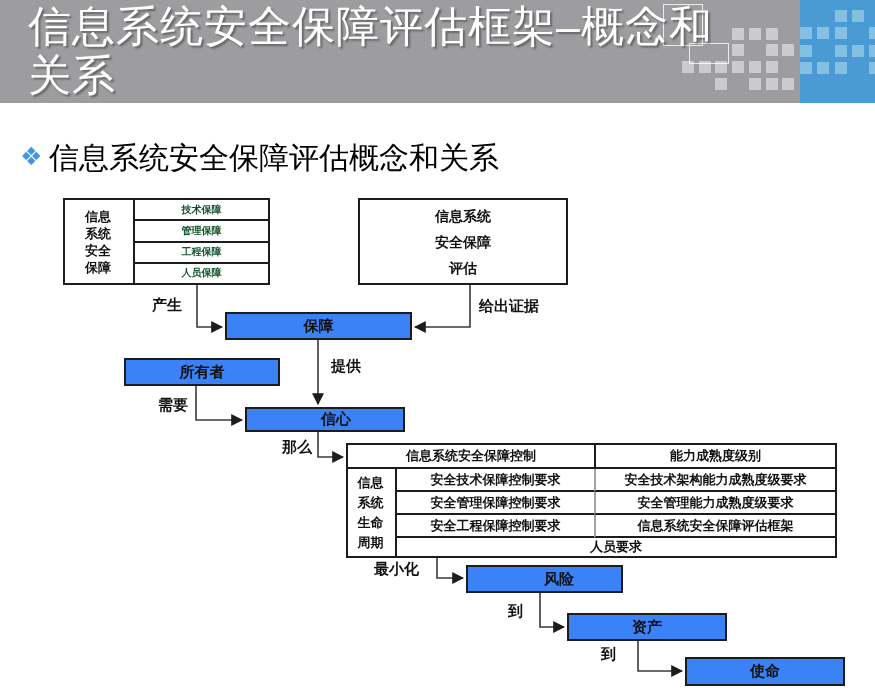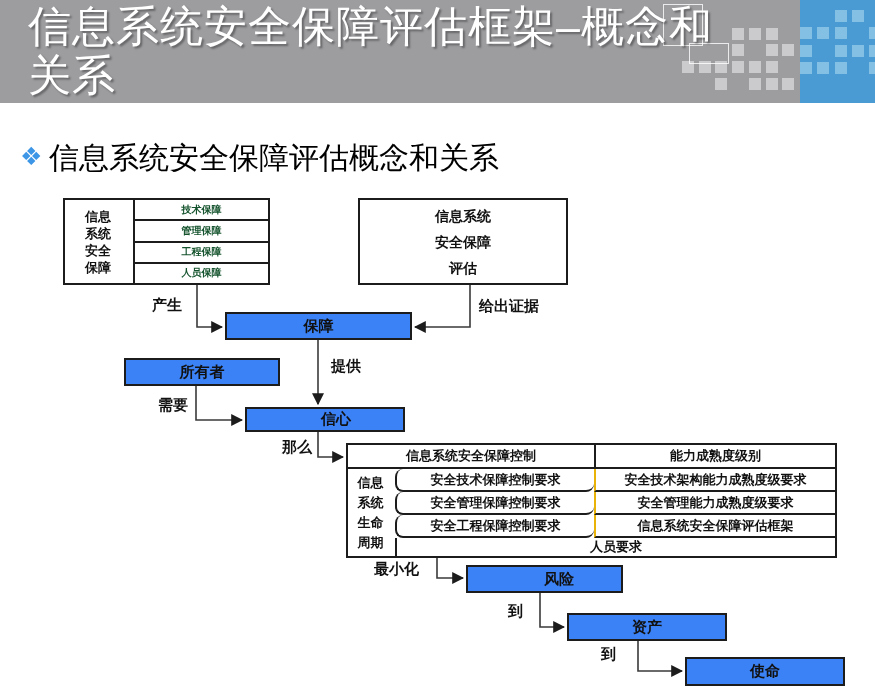--- a/index.html
+++ b/index.html
@@ -57,22 +57,22 @@
   .ctable{position:absolute;left:346px;top:443px;width:491px;height:115px;box-sizing:border-box;
           border:2px solid #1c1c1c;background:#fff;display:grid;
           grid-template-columns:47px 199px 1fr;
           grid-template-rows:24px 23px 23px 23px 1fr;}
   .ctable > div{display:flex;align-items:center;justify-content:center;
                 font-size:13px;font-weight:bold;color:#111;box-sizing:border-box;}
   .c-h1{grid-column:1/3;border-bottom:2px solid #1c1c1c;}
   .c-h2{grid-column:3/4;border-left:2px solid #1c1c1c;border-bottom:2px solid #1c1c1c;}
   .c-rh{grid-column:1;grid-row:2/6;}
   .c-rh span{display:block;width:28px;word-break:break-all;font-size:13px;font-weight:bold;line-height:20px;}
-  .c-ca{grid-column:2;border-left:2px solid #1c1c1c;border-bottom:2px solid #1c1c1c;border-radius:8px;}
-  .c-cb{grid-column:3;border-left:2px solid #eab308;border-bottom:2px solid #1c1c1c;}
+  .c-ca{grid-column:2;border-left:2px solid #1c1c1c;border-bottom:2px solid #1c1c1c;}
+  .c-cb{grid-column:3;border-left:2px solid #a3a3a3;border-bottom:2px solid #1c1c1c;}
   .c-ft{grid-column:2/4;border-left:2px solid #1c1c1c;}
 </style>
 </head>
 <body>
 
 <div class="slide">
 
   <header class="title-bar">
     <div class="deco-blue"></div>
     <div id="deco-squares">

